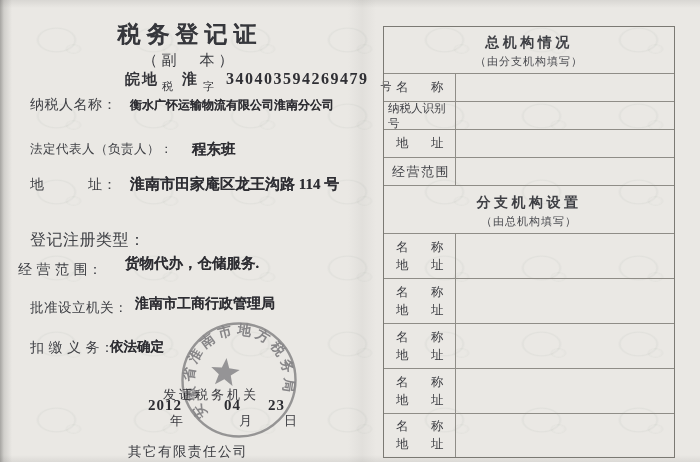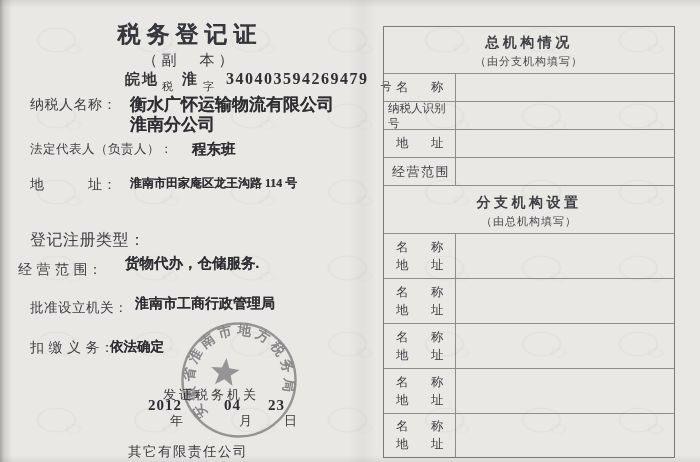--- a/index.html
+++ b/index.html
@@ -85,27 +85,27 @@
   <div class="abs serial">
     <span class="big">皖地</span>
     <span class="small s1">税</span>
     <span class="big">淮</span>
     <span class="small s2">字</span>
     <span class="num">340403594269479</span>
     <span class="small s3">号</span>
   </div>
 
   <div class="abs lbl" style="left:30px; top:96px;">纳税人名称：</div>
-  <div class="abs val" style="left:130px; top:95px; width:214px; font-size:17px; line-height:20px;">衡水广怀运输物流有限公司淮南分公司</div>
+  <div class="abs val" style="left:130px; top:95px; width:214px; font-size:12px; line-height:20px;">衡水广怀运输物流有限公司淮南分公司</div>
 
   <div class="abs lbl" style="left:30px; top:141px; font-size:12.5px;">法定代表人（负责人）：</div>
   <div class="abs val" style="left:192px; top:140px; font-size:14.5px;">程东班</div>
 
   <div class="abs lbl" style="left:30px; top:176px;">地　　　址：</div>
-  <div class="abs val" style="left:130px; top:175px; font-size:12px;">淮南市田家庵区龙王沟路 114 号</div>
+  <div class="abs val" style="left:130px; top:175px; font-size:15px;">淮南市田家庵区龙王沟路 114 号</div>
 
   <div class="abs lbl" style="left:30px; top:219px; font-size:16px;margin-top:11px;">登记注册类型：</div>
 
   <div class="abs lbl" style="left:18px; top:261px;">经 营 范 围：</div>
   <div class="abs val" style="left:125px; top:254px; font-size:14.5px;">货物代办，仓储服务.</div>
 
   <div class="abs lbl" style="left:30px; top:299px; font-size:13.5px;">批准设立机关：</div>
   <div class="abs val" style="left:135px; top:295px; font-size:14px;">淮南市工商行政管理局</div>
 
   <div class="abs lbl" style="left:30px; top:339px;">扣 缴 义 务：</div>

